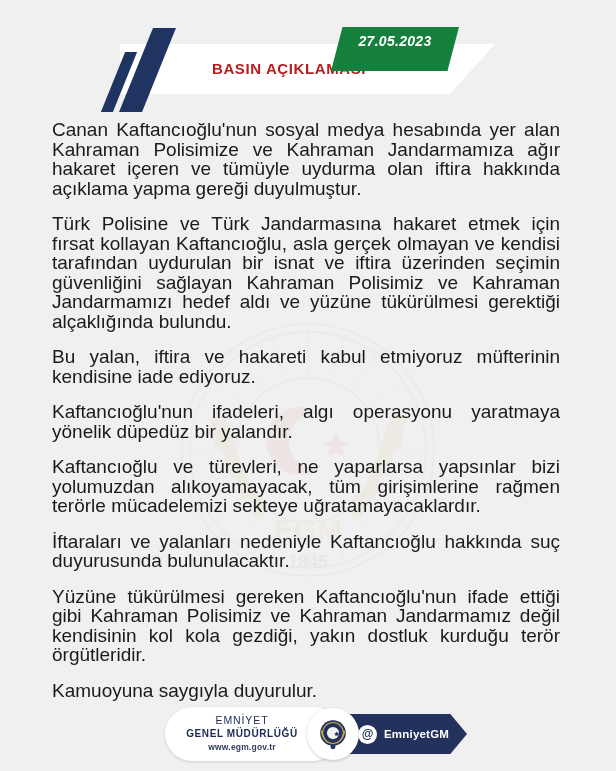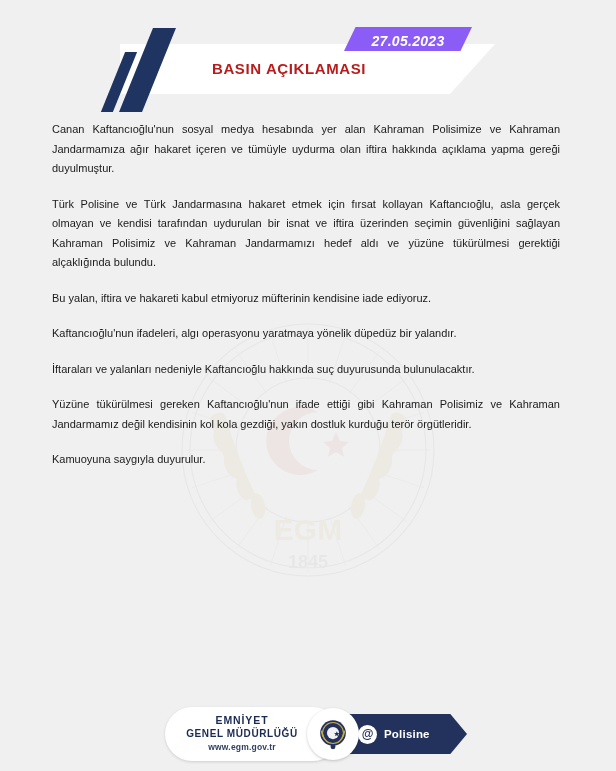--- a/index.html
+++ b/index.html
@@ -51,23 +51,23 @@
     font-size:15px;
     font-weight:bold;
     letter-spacing:.6px;
     color:#b91c1c;
     line-height:34px;
     white-space:nowrap;
   }
 
   .date-badge{
     position:absolute;
-    left:344px;top:27px;
-    width:128px;height:24px;
-    background:#8b5cf6;
+    left:331px;top:27px;
+    width:128px;height:44px;
+    background:#15803d;
     -webkit-clip-path:polygon(9% 0,100% 0,91% 100%,0 100%);
     clip-path:polygon(9% 0,100% 0,91% 100%,0 100%);
   }
   .date-badge span{
     display:block;
     text-align:center;
     line-height:28px;
     color:#fff;
     font-size:14px;
     font-weight:bold;
@@ -77,21 +77,21 @@
 
   
   #body-text{
     position:absolute;
     left:52px;top:120px;
     width:524px;
     z-index:1;
   }
   #body-text p{
     margin:0 16px 16px 0;
-    font-size:11px;
+    font-size:19px;
     line-height:19.5px;
     color:#1a1a1a;
     text-align:justify;
     white-space:pre-wrap;
   }
 
   
   #footer{
     position:absolute;
     left:0;bottom:6px;width:616px;height:62px;
@@ -105,21 +105,21 @@
     border-radius:27px;
     box-shadow:0 1px 3px rgba(0,0,0,.14);
   }
   .foot-lines{
     position:absolute;
     left:172px;top:11px;
     width:140px;
     text-align:center;
     color:#1b2a52;
   }
-  .foot-l1{font-size:10.5px;font-weight:bold;letter-spacing:.9px;line-height:13px;}
+  .foot-l1{font-size:10.5px;font-weight:normal;letter-spacing:.9px;line-height:13px;}
   .foot-l2{font-size:10px;font-weight:bold;letter-spacing:.6px;line-height:14px;}
   .foot-l3{font-size:8.5px;font-weight:bold;letter-spacing:.2px;line-height:13px;color:#33415e;text-align:center;}
   .emblem-wrap{
     position:absolute;
     left:307px;top:5px;
     width:52px;height:52px;
     border-radius:50%;
     background:#fff;
     box-shadow:0 1px 3px rgba(0,0,0,.2);
     display:flex;align-items:center;justify-content:center;
@@ -212,20 +212,21 @@
   <div class="date-badge">
     <span>27.05.2023</span>
   </div>
 </div>
 
 <div id="body-text">
     <p>Canan Kaftancıoğlu'nun sosyal medya hesabında yer alan Kahraman Polisimize ve Kahraman Jandarmamıza ağır hakaret içeren ve tümüyle uydurma olan iftira hakkında açıklama yapma gereği duyulmuştur.</p>
     <p>Türk Polisine ve Türk Jandarmasına hakaret etmek için fırsat kollayan Kaftancıoğlu, asla gerçek olmayan ve kendisi tarafından uydurulan bir isnat ve iftira üzerinden seçimin güvenliğini sağlayan Kahraman Polisimiz ve Kahraman Jandarmamızı hedef aldı ve yüzüne tükürülmesi gerektiği alçaklığında bulundu.</p>
     <p>Bu yalan, iftira ve hakareti kabul etmiyoruz müfterinin kendisine iade ediyoruz.</p>
     <p>Kaftancıoğlu'nun ifadeleri, algı operasyonu yaratmaya yönelik düpedüz bir yalandır.</p>
+    <p>Kaftancıoğlu ve türevleri, ne yaparlarsa yapsınlar bizi yolumuzdan alıkoyamayacak, tüm girişimlerine rağmen terörle mücadelemizi sekteye uğratamayacaklardır.</p>
     <p>İftaraları ve yalanları nedeniyle Kaftancıoğlu hakkında suç duyurusunda bulunulacaktır.</p>
     <p>Yüzüne tükürülmesi gereken Kaftancıoğlu'nun ifade ettiği gibi Kahraman Polisimiz ve Kahraman Jandarmamız değil kendisinin kol kola gezdiği, yakın dostluk kurduğu terör örgütleridir.</p>
     <p>Kamuoyuna saygıyla duyurulur.</p>
   </div>
 
 <div id="footer">
   <div class="foot-pill"></div>
   <div class="foot-lines">
     <div class="foot-l1">EMNİYET</div>
     <div class="foot-l2">GENEL MÜDÜRLÜĞÜ</div>
@@ -242,15 +243,15 @@
       <path d="M8.5 16 q1.5 9 8 14 q-7.5 -3 -9.5 -13 z" fill="#c9a84a"></path>
       <path d="M31.5 16 q-1.5 9 -8 14 q7.5 -3 9.5 -13 z" fill="#c9a84a"></path>
       <path d="M20 31 l2.4 4.2 h-4.8 z" fill="#c9a84a"></path>
       <circle cx="20" cy="33.5" r="2.6" fill="#22325c"></circle>
     </svg>
   </div>
 
   <div class="social-tag"></div>
   <div class="social-inner">
     <span class="at-circle">@</span>
-    <span class="social-name">Polisine</span>
+    <span class="social-name">EmniyetGM</span>
   </div>
 </div>
 
 </body></html>

